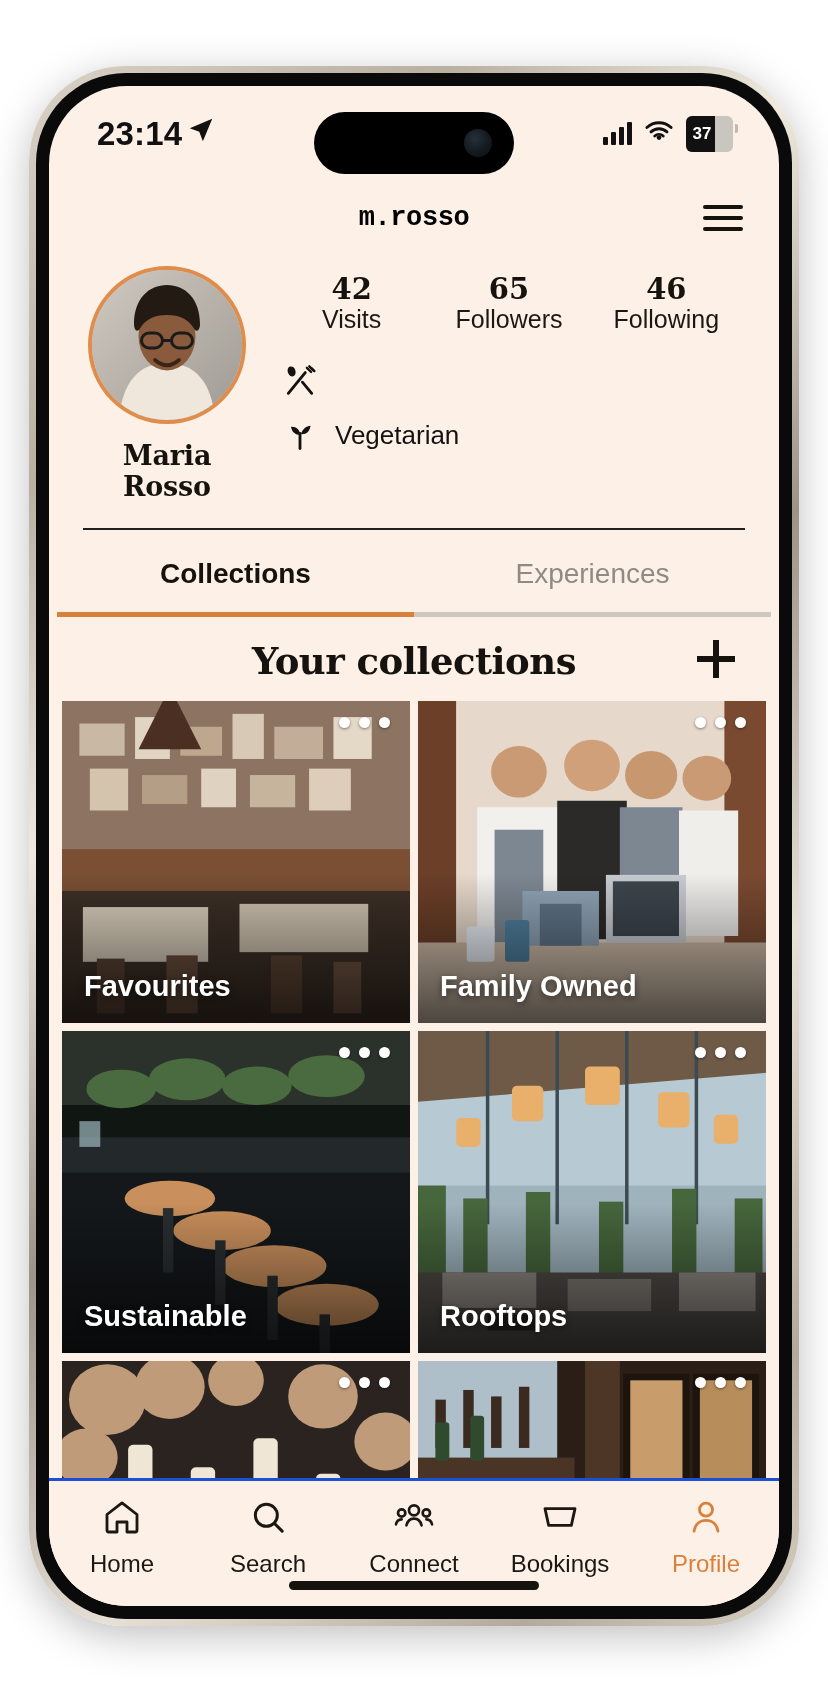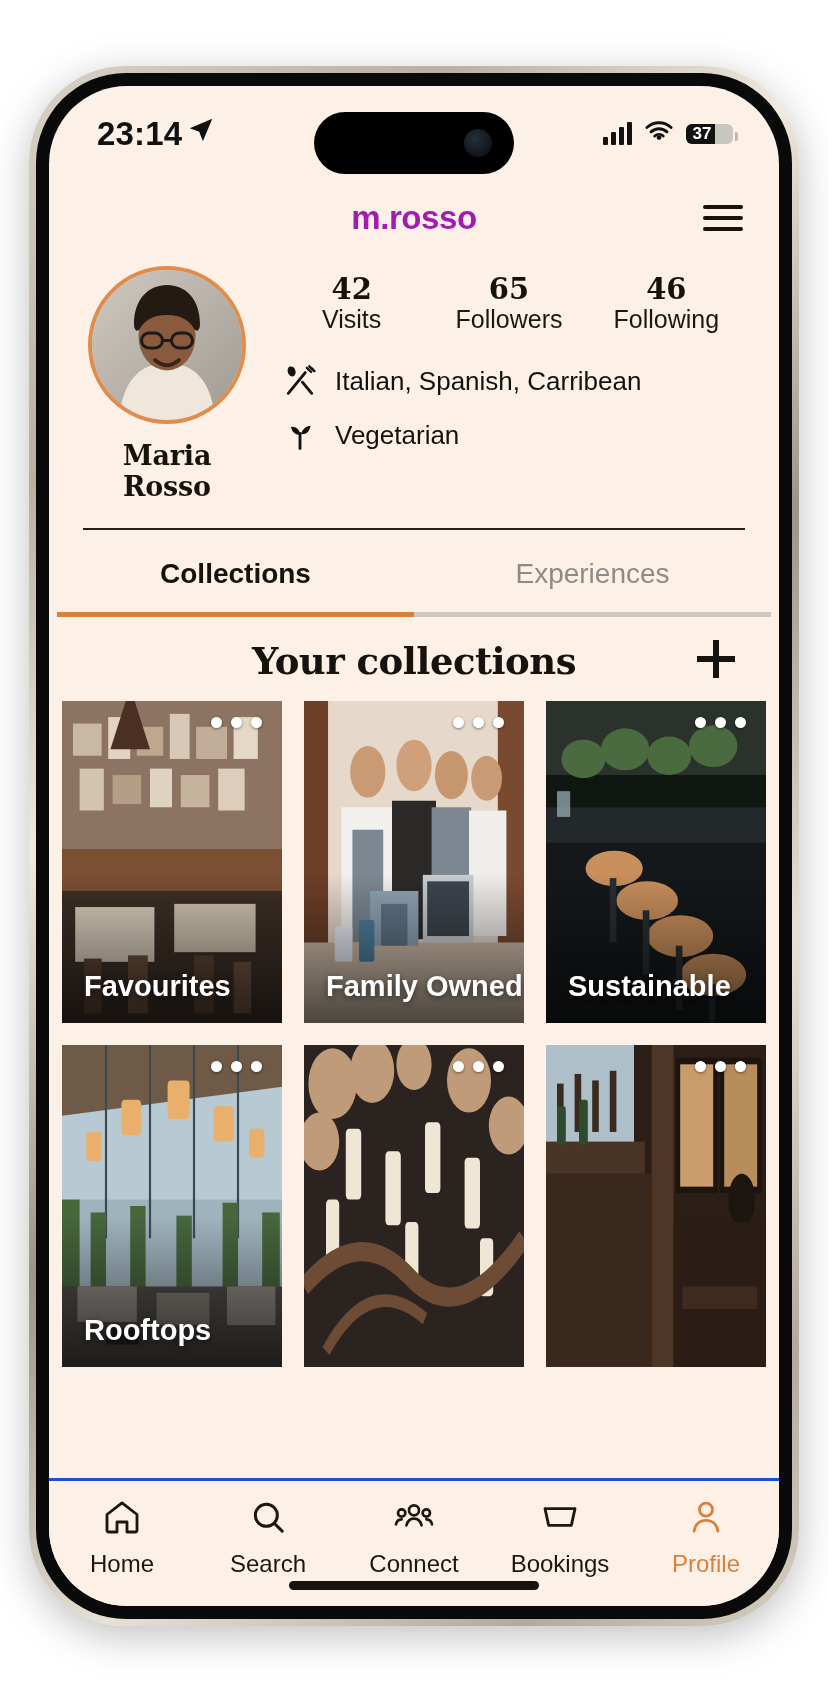--- a/index.html
+++ b/index.html
@@ -56,21 +56,21 @@
   }
   .loc-arrow { display:block; }
   .sb-right { display: flex; align-items: center; gap: 12px; }
   .bars { display: flex; align-items: flex-end; gap: 3px; height: 22px; }
   .bars i { display:block; width: 5px; background: #111; border-radius: 1px; }
   .bars i:nth-child(1){height:8px}
   .bars i:nth-child(2){height:13px}
   .bars i:nth-child(3){height:18px}
   .bars i:nth-child(4){height:23px}
   .batt {
-    position: relative; width: 47px; height: 20px;
+    position: relative; width: 47px; height: 36px;
     border-radius: 6px; background: #c9c5bf;
     display: flex; align-items: center;
   }
   .batt::after {
     content:""; position:absolute; right:-5px; top:8px;
     width:3px; height:9px; border-radius:0 2px 2px 0; background:#bdb9b3;
   }
   .batt-fill {
     height: 100%; width: 62%; background: #111;
     border-radius: 6px 0 0 6px;
@@ -89,22 +89,22 @@
   }
 
   
   .app-header {
     flex: 0 0 auto;
     position: relative;
     height: 72px;
     display: flex; align-items: center; justify-content: center;
   }
   .brand {
-    font-family: Liberation Sans, sans-serif;
-    font-weight: 700; font-size: 33px; color: #a21caf;
+    font-family: Liberation Mono, monospace;
+    font-weight: 700; font-size: 27px; color: #000000;
     letter-spacing: -0.4px;
   }
   .hamburger {
     position: absolute; right: 36px; top: 50%; transform: translateY(-50%);
     width: 40px; display: flex; flex-direction: column; gap: 7px; cursor: pointer;
   }
   .hamburger span { display:block; height: 4px; background: #16130f; border-radius: 2px; }
 
   
   .profile {
@@ -166,22 +166,22 @@
     position: absolute; right: 44px; top: 50%; transform: translateY(-50%);
     width: 38px; height: 38px; cursor: pointer;
   }
   .plus::before, .plus::after {
     content: ""; position: absolute; background: #16130f;
   }
   .plus::before { left: 0; top: 16px; width: 38px; height: 6px; }
   .plus::after { top: 0; left: 16px; height: 38px; width: 6px; }
 
   .grid {
-    display: grid; grid-template-columns: 1fr 1fr 1fr;
-    gap: 22px; padding: 0 13px; text-align: right;
+    display: grid; grid-template-columns: 1fr 1fr;
+    gap: 8px; padding: 0 13px; text-align: right;
   }
   .card {
     position: relative; height: 322px; overflow: hidden;
     cursor: pointer; background: #3b3027;
   }
   .card .photo { position:absolute; inset:0; }
   .card .scrim {
     position: absolute; left:0; right:0; bottom:0; height: 150px;
     background: linear-gradient(to top, rgba(0,0,0,.62), rgba(0,0,0,0));
   }
@@ -316,21 +316,20 @@
                    <path d="M19.8 20.2 13.6 12.8"></path>
                  </g>
                  <ellipse cx="6.4" cy="5.6" rx="2.6" ry="3.4" transform="rotate(-18 6.4 5.6)" fill="#141210"></ellipse>
                  <g stroke="#141210" stroke-width="1.6" stroke-linecap="round">
                    <path d="M16.6 3.2 19.4 6"></path>
                    <path d="M18.2 2.2 21 5"></path>
                    <path d="M19.8 3.6 21.6 5.4"></path>
                  </g>
                </svg>
              </span>
-             <span class="tag-text">Italian, Spanish, Carribean</span>
            </div>
            <div class="tag-row">
              <span class="tag-ico">
                <svg width="36" height="36" viewBox="0 0 24 24">
                  <path d="M12 21V11" stroke="#141210" stroke-width="1.9" stroke-linecap="round" fill="none"></path>
                  <path d="M12 12C9 12 6.5 10 6 6.5c3.6-.2 6 2 6 5.5z" fill="#141210"></path>
                  <path d="M12.6 11.4c1.2-3.6 3.6-5.4 6.4-5.6-.4 3.8-3 6-6.4 5.6z" fill="#141210"></path>
                </svg>
              </span>
              <span class="tag-text">Vegetarian</span>

